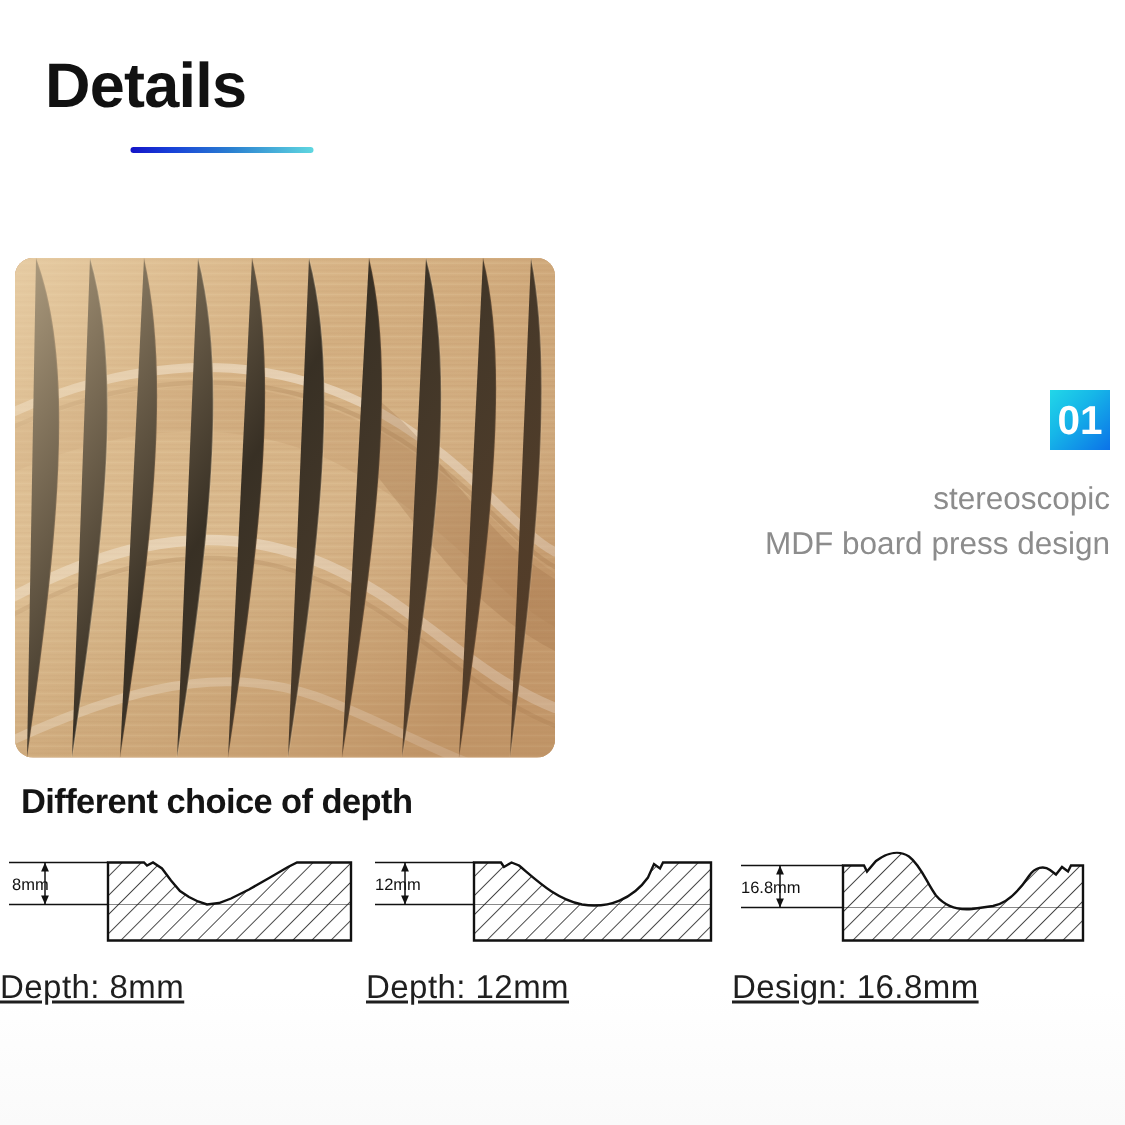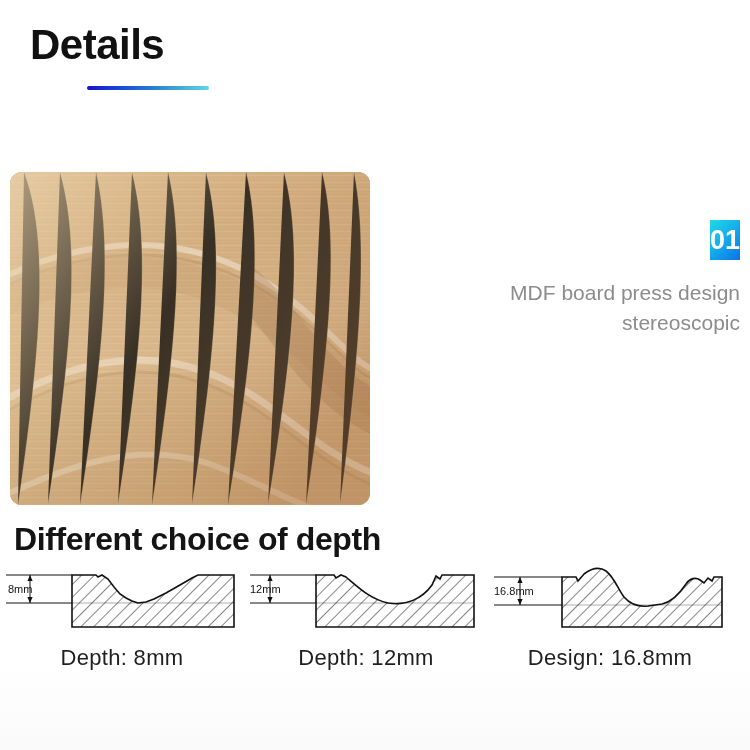--- a/index.html
+++ b/index.html
@@ -9,21 +9,21 @@
     font-family:"Liberation Sans", sans-serif;
     overflow:hidden;
     position:relative;
   }
   .page{
     position:absolute;inset:0;
     background:linear-gradient(180deg,#ffffff 0%,#ffffff 88%,#fafafa 100%);
   }
 
   
-  .header{position:absolute;left:30px;top:24px;width:400px;}
+  .header{position:absolute;left:30px;top:36px;width:400px;}
   .header-title{
     font-size:42px;font-weight:bold;color:#111111;
     letter-spacing:-0.5px;line-height:1;
     font-family:"Liberation Sans", sans-serif;
   }
   .header-rule{
     margin-top:20px;margin-left:57px;width:122px;height:4px;border-radius:2px;
     background:linear-gradient(90deg,#1414c8 0%,#1840d8 22%,#2a7fd0 55%,#5fd7e0 100%);
   }
 
@@ -31,48 +31,49 @@
   .photo{
     position:absolute;left:10px;top:172px;width:360px;height:333px;
     border-radius:12px;overflow:hidden;
     background:#c79a6d;
   }
   .photo svg{display:block;width:100%;height:100%;}
 
   
   .info{position:absolute;right:10px;top:220px;width:350px;text-align:right;}
   .badge{
-    display:inline-block;width:30px;height:40px;line-height:40px;
+    display:inline-block;width:40px;height:40px;line-height:40px;
     text-align:center;color:#ffffff;font-size:27px;font-weight:bold;
     background:linear-gradient(135deg,#22d7e8 0%,#16b6e8 40%,#0b72e8 100%);
     font-family:"Liberation Sans", sans-serif;
+    margin-top:40px;
   }
   .info-title{
     margin-top:20px;font-size:30px;font-weight:bold;color:#1a1a1a;
     letter-spacing:-0.4px;line-height:1.15;white-space:nowrap;
   }
   .info-sub{
     margin-top:18px;font-size:21px;color:#8c8c8c;line-height:1.45;font-weight:400;
   }
   .info-sub div{white-space:nowrap;}
 
   
   .depth-title{
     position:absolute;left:14px;top:521px;
-    font-size:32px;font-weight:bold;color:#141414;letter-spacing:-0.4px;
+    font-size:23px;font-weight:bold;color:#141414;letter-spacing:-0.4px;
   }
   .depth-row{
     position:absolute;left:0;top:565px;width:732px;height:115px;
     display:flex;
   }
   .depth-cell{width:250px;position:relative;}
   .depth-cell svg{display:block;margin:0 auto;}
   .depth-caption{
-    text-align:center;font-size:22px;color:#1f1f1f;margin-top:8px;
-    font-family:"Liberation Sans", sans-serif;letter-spacing:0.3px;
+    text-align:left;font-size:22px;color:#1f1f1f;margin-top:8px;
+    font-family:"Liberation Sans", sans-serif;letter-spacing:0.3px;text-decoration:underline;
   }
 </style>
 </head>
 <body>
 
 <div class="page">
 
   <div class="header">
     <div class="header-title">Details</div>
     <div class="header-rule"></div>
@@ -138,22 +139,22 @@
         </g>
 
         <rect width="360" height="333" fill="url(#hiLite)"></rect>
       </g>
     </svg>
   </div>
 
   <div class="info">
     <div class="badge">01</div>
     <div class="info-sub">
+      <div>stereoscopic</div>
       <div>MDF board press design</div>
-      <div>stereoscopic</div>
     </div>
   </div>
 
   <div class="depth-title">Different choice of depth</div>
 
   <div class="depth-row">
 
     <div class="depth-cell">
       <svg width="240" height="72" viewBox="0 0 240 72">
         <defs>

